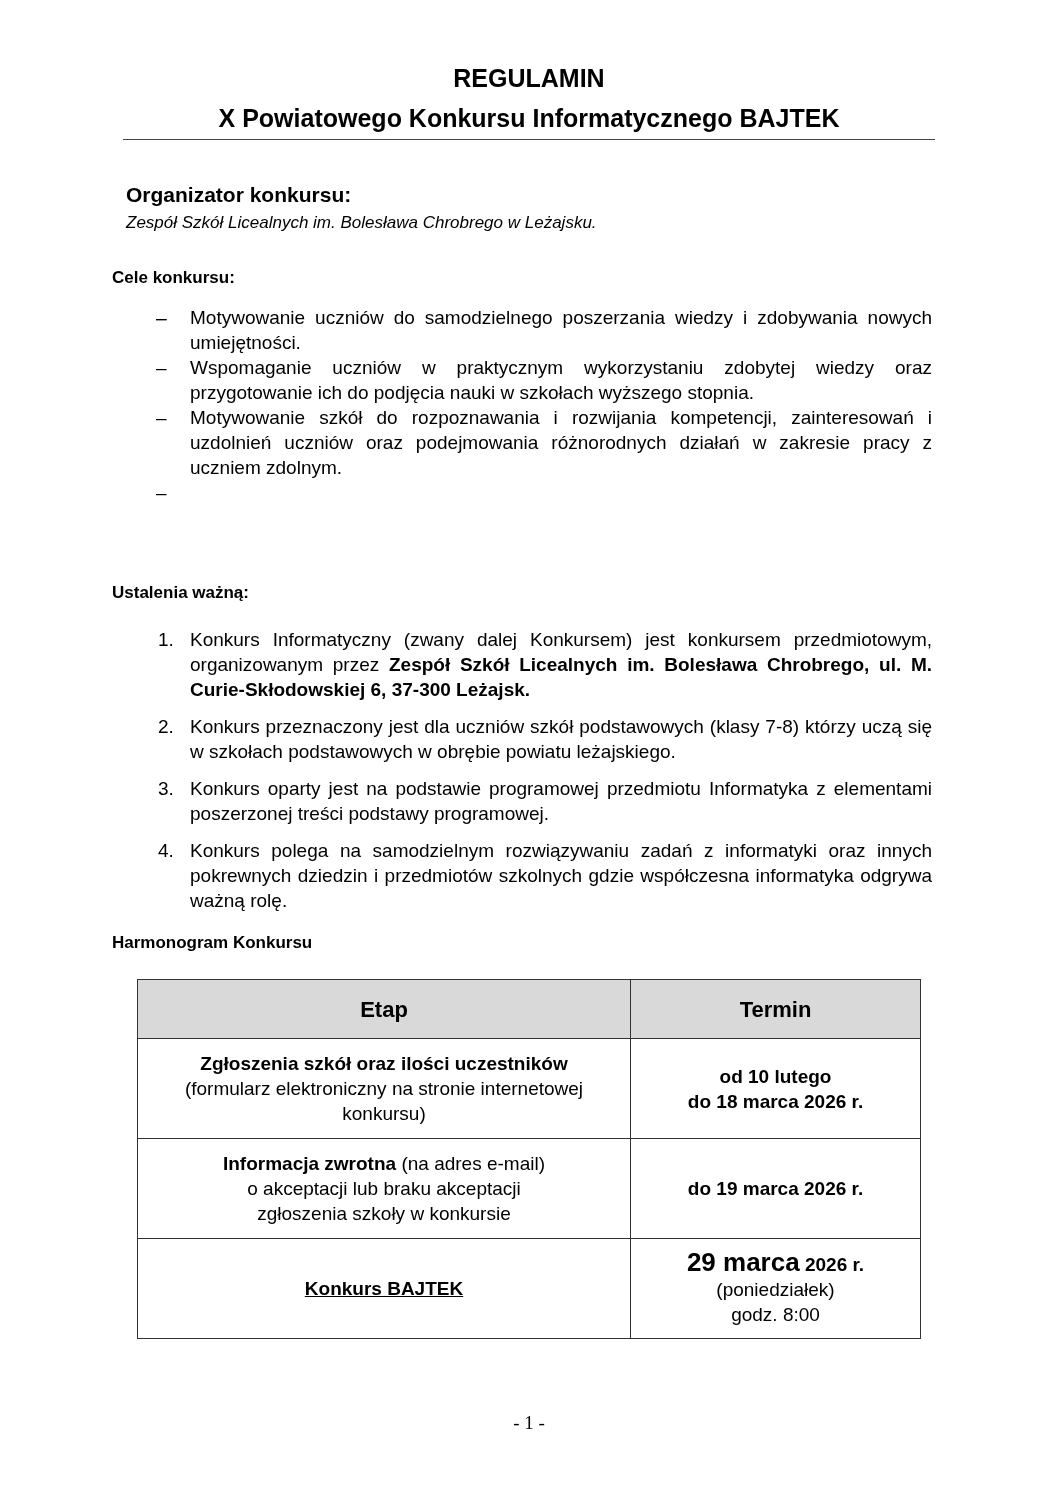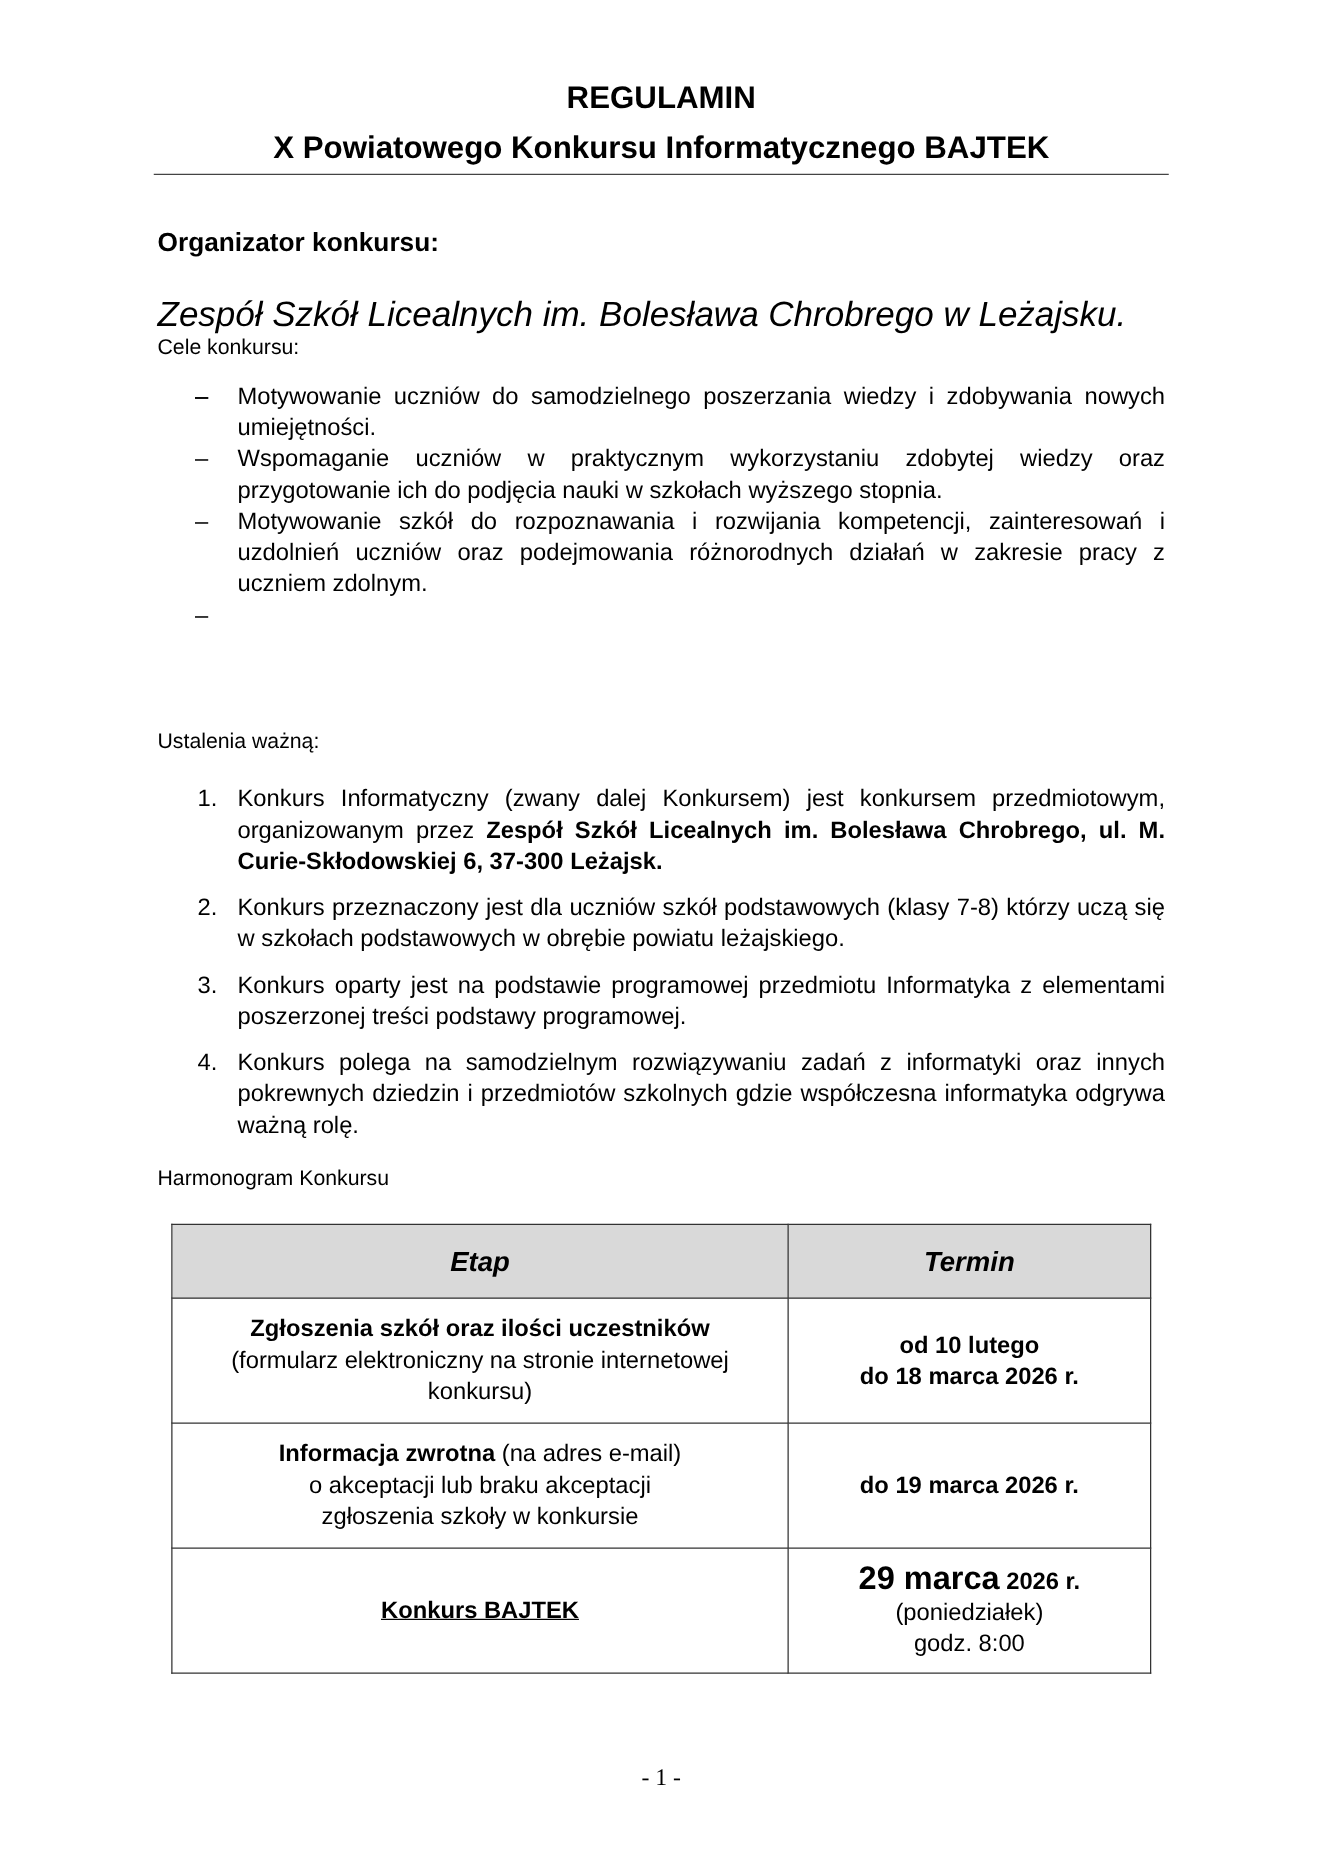--- a/index.html
+++ b/index.html
@@ -9,43 +9,43 @@
     }
     .page { position: absolute; left: 0; top: 0; width: 1058px; height: 1497px; }
     .title {
       position: absolute; left: 124px; width: 810px; text-align: center;
       font-weight: bold; font-size: 25px; line-height: 30px;
     }
     .t1 { top: 63px; }
     .t2 { top: 103px; }
     .rule { position: absolute; left: 123px; width: 812px; top: 139px; height: 0; border-top: 1.5px solid #444; }
     .org-label { position: absolute; left: 126px; top: 183px; font-weight: bold; font-size: 21px; }
-    .org-name { position: absolute; left: 126px; top: 213px; font-style: italic; font-size: 28px; margin-top: 23px; }
-    .section-h { position: absolute; left: 126px; font-weight: normal; font-size: 17px; }
+    .org-name { position: absolute; left: 126px; top: 213px; font-style: italic; font-size: 17px; }
+    .section-h { position: absolute; left: 112px; font-weight: bold; font-size: 17px; }
     .goals { position: absolute; left: 150px; top: 305px; width: 782px; margin: 0; padding: 0; list-style: none; }
     .goals li {
       position: relative; padding-left: 40px; font-size: 19px; line-height: 25px;
       text-align: justify; text-align-last: left;
     }
     .goals li .dash { position: absolute; left: 6px; top: 0; }
     .numbered { position: absolute; left: 150px; top: 627px; width: 782px; margin: 0; padding: 0; list-style: none; }
     .numbered li {
       position: relative; padding-left: 40px; font-size: 19px; line-height: 25px;
       text-align: justify; margin-bottom: 12px;
     }
     .numbered li .num { position: absolute; left: 8px; top: 0; }
     table.schedule {
       position: absolute; left: 137px; top: 979px; width: 784px;
       border-collapse: collapse; font-size: 19px;
     }
     table.schedule th, table.schedule td {
       border: 1.5px solid #333; text-align: center; vertical-align: middle; padding: 0 8px;
       line-height: 25px;
     }
-    table.schedule th { background: #d9d9d9; font-size: 22px; font-weight: bold; height: 58px; font-style: italic; }
+    table.schedule th { background: #d9d9d9; font-size: 22px; font-weight: bold; height: 58px; }
     .col1 { width: 476px; }
     .r1 { height: 100px; }
     .r2 { height: 100px; }
     .r3 { height: 100px; }
     .big { font-size: 26px; font-weight: bold; }
     .footer { position: absolute; left: 0; width: 1058px; top: 1412px; text-align: center; font-family: "Liberation Serif", serif; font-size: 19px; }
   </style>
 </head>
 <body>
 

